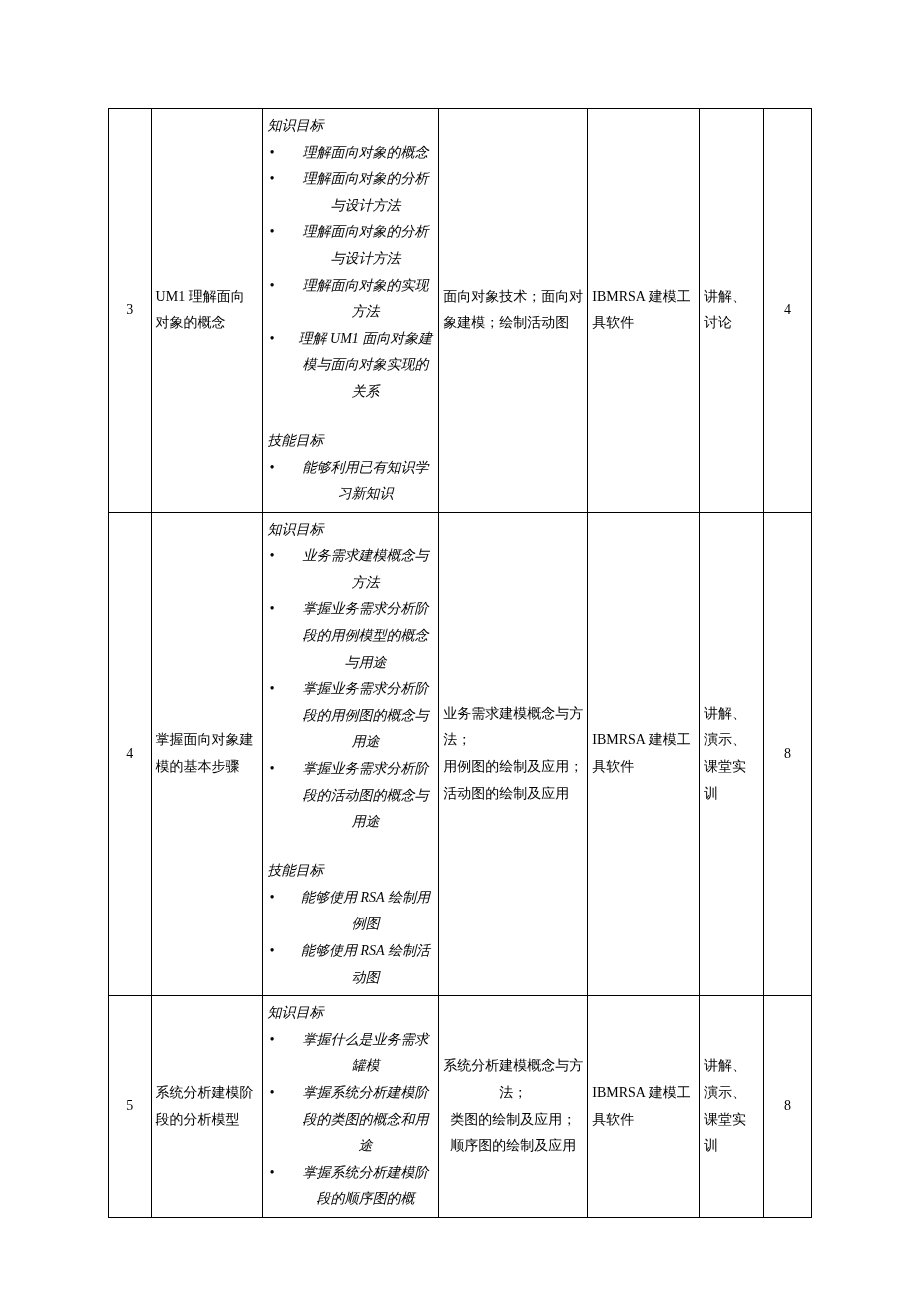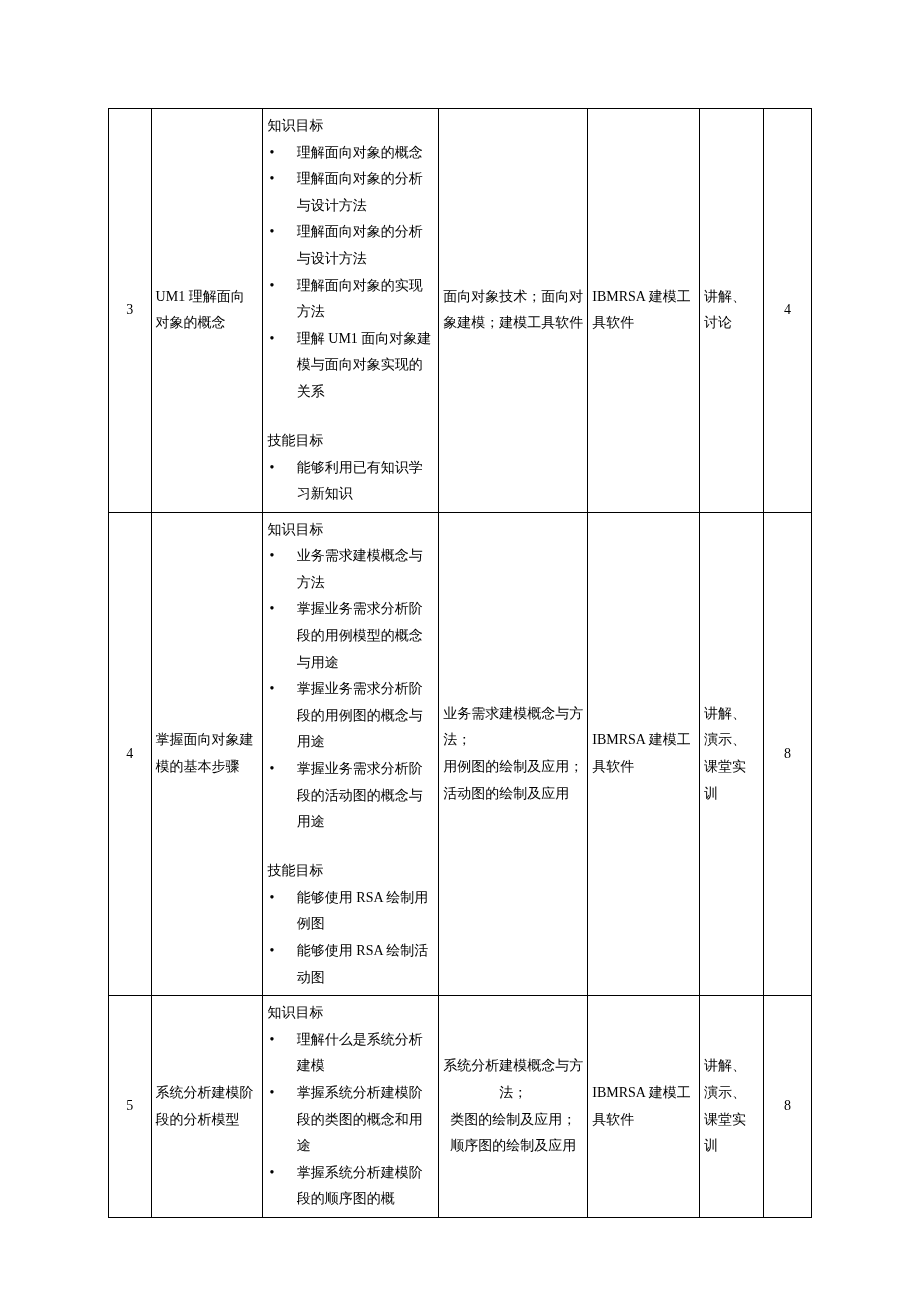--- a/index.html
+++ b/index.html
@@ -29,20 +29,21 @@
     }
     .col-num {
       width: 40px;
       text-align: center;
     }
     .col-topic {
       width: 105px;
     }
     .col-goals {
       width: 165px;
+      font-style: italic;
     }
     .col-points {
       width: 140px;
     }
     .col-tools {
       width: 105px;
       margin-left: 8px;
     }
     .col-methods {
       width: 60px;
@@ -51,20 +52,21 @@
     .col-hours {
       width: 45px;
       text-align: center;
     }
     .bullet-list {
       list-style: none;
     }
     .bullet-list li {
       position: relative;
       padding-left: 2.1em;
+      text-align: center;
     }
     .bullet-list li::before {
       content: '•';
       position: absolute;
       left: 0.15em;
     }
     .section-label {
       display: block;
     }
     .spacer {
@@ -96,21 +98,21 @@
             <li>理解面向对象的分析与设计方法</li>
             <li>理解面向对象的实现方法</li>
             <li>理解 UM1 面向对象建模与面向对象实现的关系</li>
           </ul>
           <div class="spacer"></div>
           <span class="section-label">技能目标</span>
           <ul class="bullet-list">
             <li>能够利用已有知识学习新知识</li>
           </ul>
         </td>
-        <td class="col-points" style="white-space: pre-line;">面向对象技术；面向对象建模；建模工具软件</td>
+        <td class="col-points" style="white-space: pre-line;">面向对象技术；面向对象建模；绘制活动图</td>
         <td class="col-tools">IBMRSA 建模工具软件</td>
         <td class="col-methods">讲解、讨论</td>
         <td class="col-hours">4</td>
       </tr>
       <tr>
         <td class="col-num">4</td>
         <td class="col-topic">掌握面向对象建模的基本步骤</td>
         <td class="col-goals">
           <span class="section-label">知识目标</span>
           <ul class="bullet-list">
@@ -132,21 +134,21 @@
         <td class="col-tools">IBMRSA 建模工具软件</td>
         <td class="col-methods">讲解、演示、课堂实训</td>
         <td class="col-hours">8</td>
       </tr>
       <tr>
         <td class="col-num">5</td>
         <td class="col-topic">系统分析建模阶段的分析模型</td>
         <td class="col-goals">
           <span class="section-label">知识目标</span>
           <ul class="bullet-list">
-            <li>理解什么是系统分析建模</li>
+            <li>掌握什么是业务需求罐模</li>
             <li>掌握系统分析建模阶段的类图的概念和用途</li>
             <li>掌握系统分析建模阶段的顺序图的概</li>
           </ul>
         </td>
         <td class="col-points" style="white-space: pre-line; text-align: center;">系统分析建模概念与方法；
 类图的绘制及应用；
 顺序图的绘制及应用</td>
         <td class="col-tools">IBMRSA 建模工具软件</td>
         <td class="col-methods">讲解、演示、课堂实训</td>
         <td class="col-hours">8</td>

